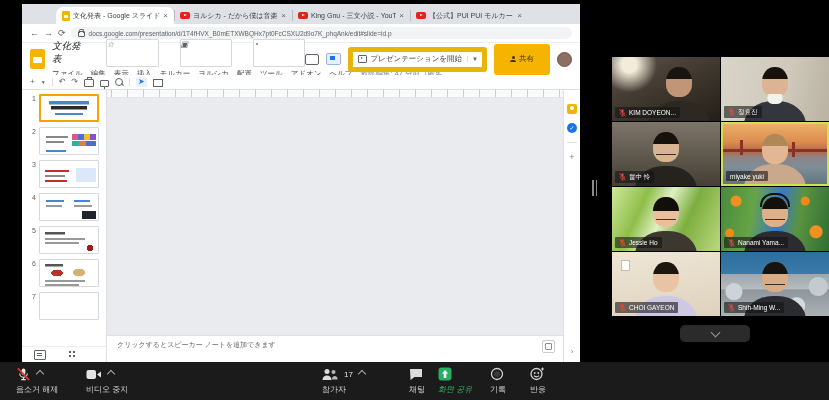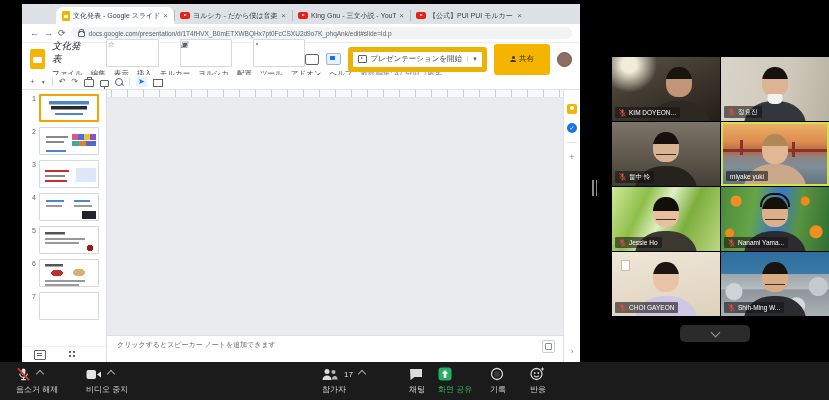--- a/index.html
+++ b/index.html
@@ -467,21 +467,21 @@
 
   <div class="zitem" style="left:409px;">
     <span class="iconrow">
       <svg width="14" height="13" viewBox="0 0 14 13">
           <path d="M1 1h12v8H5.5L1.5 12z" fill="#dcdcdc"></path>
         </svg>
     </span>
     <span class="zlabel">채팅</span>
   </div>
 
-  <div class="zitem" style="left:438px;">
+  <div class="zitem" style="left:438px;font-style:italic;">
     <span class="iconrow">
       <svg width="14" height="14" viewBox="0 0 14 14">
           <rect x="0.5" y="0.5" width="13" height="13" rx="3" fill="#27ae60"></rect>
           <path d="M7 3l3.2 3.4H8.3V11H5.7V6.4H4z" fill="#fff"></path>
         </svg>
     </span>
     <span class="zlabel green">화면 공유</span>
   </div>
 
   <div class="zitem" style="left:490px;">

